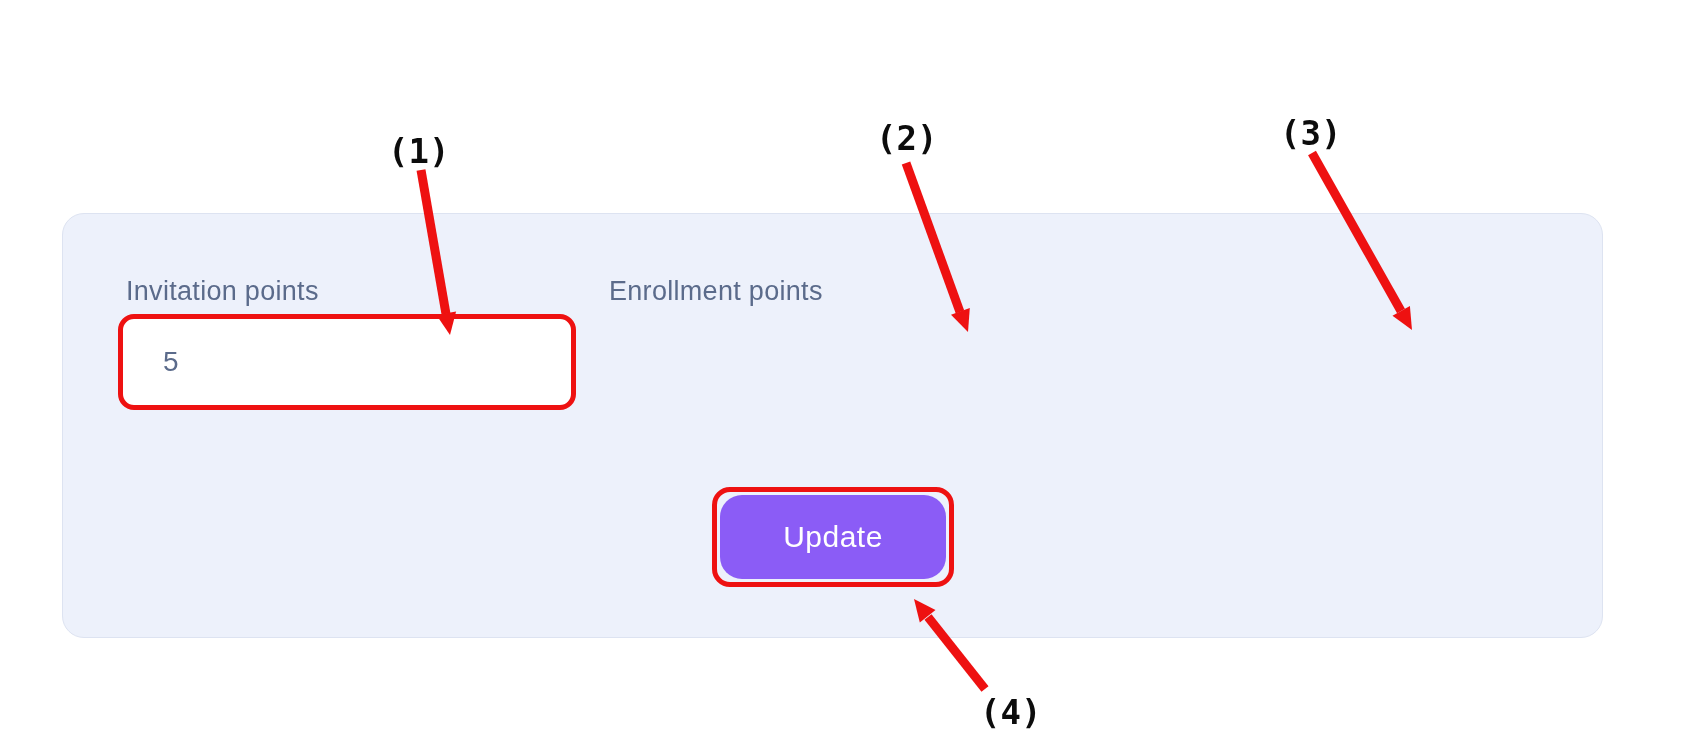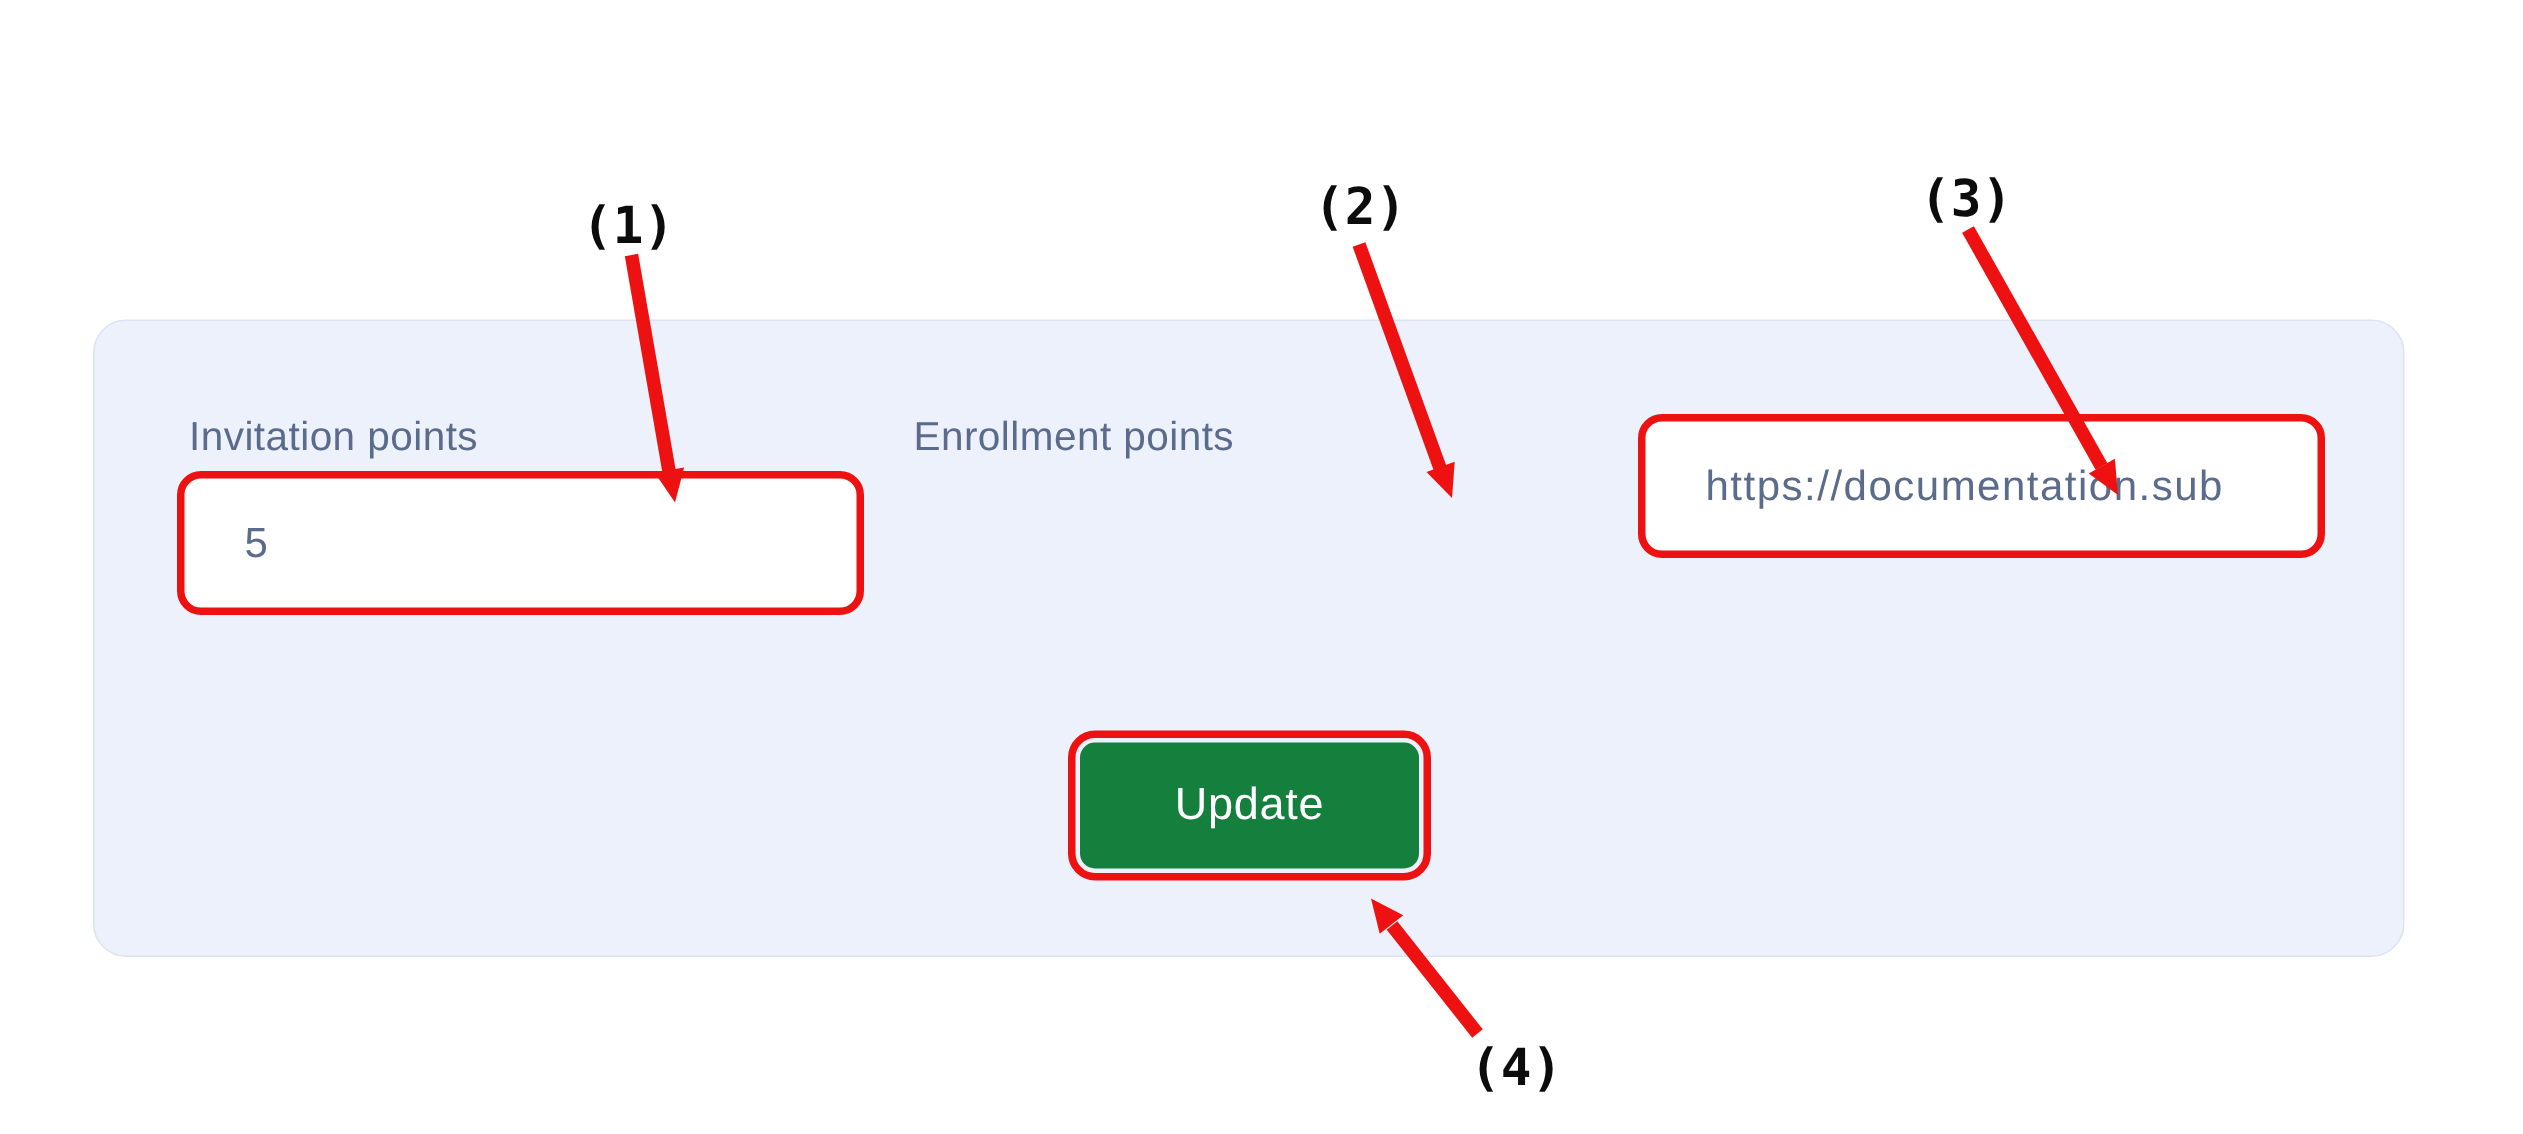--- a/index.html
+++ b/index.html
@@ -61,23 +61,23 @@
     position: absolute;
     left: 712px; top: 487px;
     width: 242px; height: 100px;
     border: 5px solid #ee1111;
     border-radius: 18px;
   }
   .update-button {
     position: absolute;
     left: 3px; top: 3px;
     width: 226px; height: 84px;
-    background: #15803d;
+    background: #8b5cf6;
     border: none;
-    border-radius: 10px;
+    border-radius: 22px;
     color: #ffffff;
     font-family: "Liberation Sans", sans-serif;
     font-size: 30px;
     letter-spacing: 0.5px;
     cursor: pointer;
   }
 
   
   .ann-label {
     position: absolute;
@@ -110,23 +110,20 @@
   <div class="red-highlight">
     <input class="text-input" type="text" readonly="" value="5" style="">
   </div>
 </div>
 
 <div class="field f2">
   <div class="field-label">Enrollment points</div>
 </div>
 
 <div class="field f3">
-  <div class="red-highlight">
-    <input class="text-input" type="text" readonly="" value="https://documentation.sub" style="">
-  </div>
 </div>
 
 <div class="update-highlight">
   <button class="update-button">Update</button>
 </div>
 
 <div class="ann-label ann-1">(1)</div>
 <div class="ann-label ann-2">(2)</div>
 <div class="ann-label ann-3">(3)</div>
 <div class="ann-label ann-4">(4)</div>

